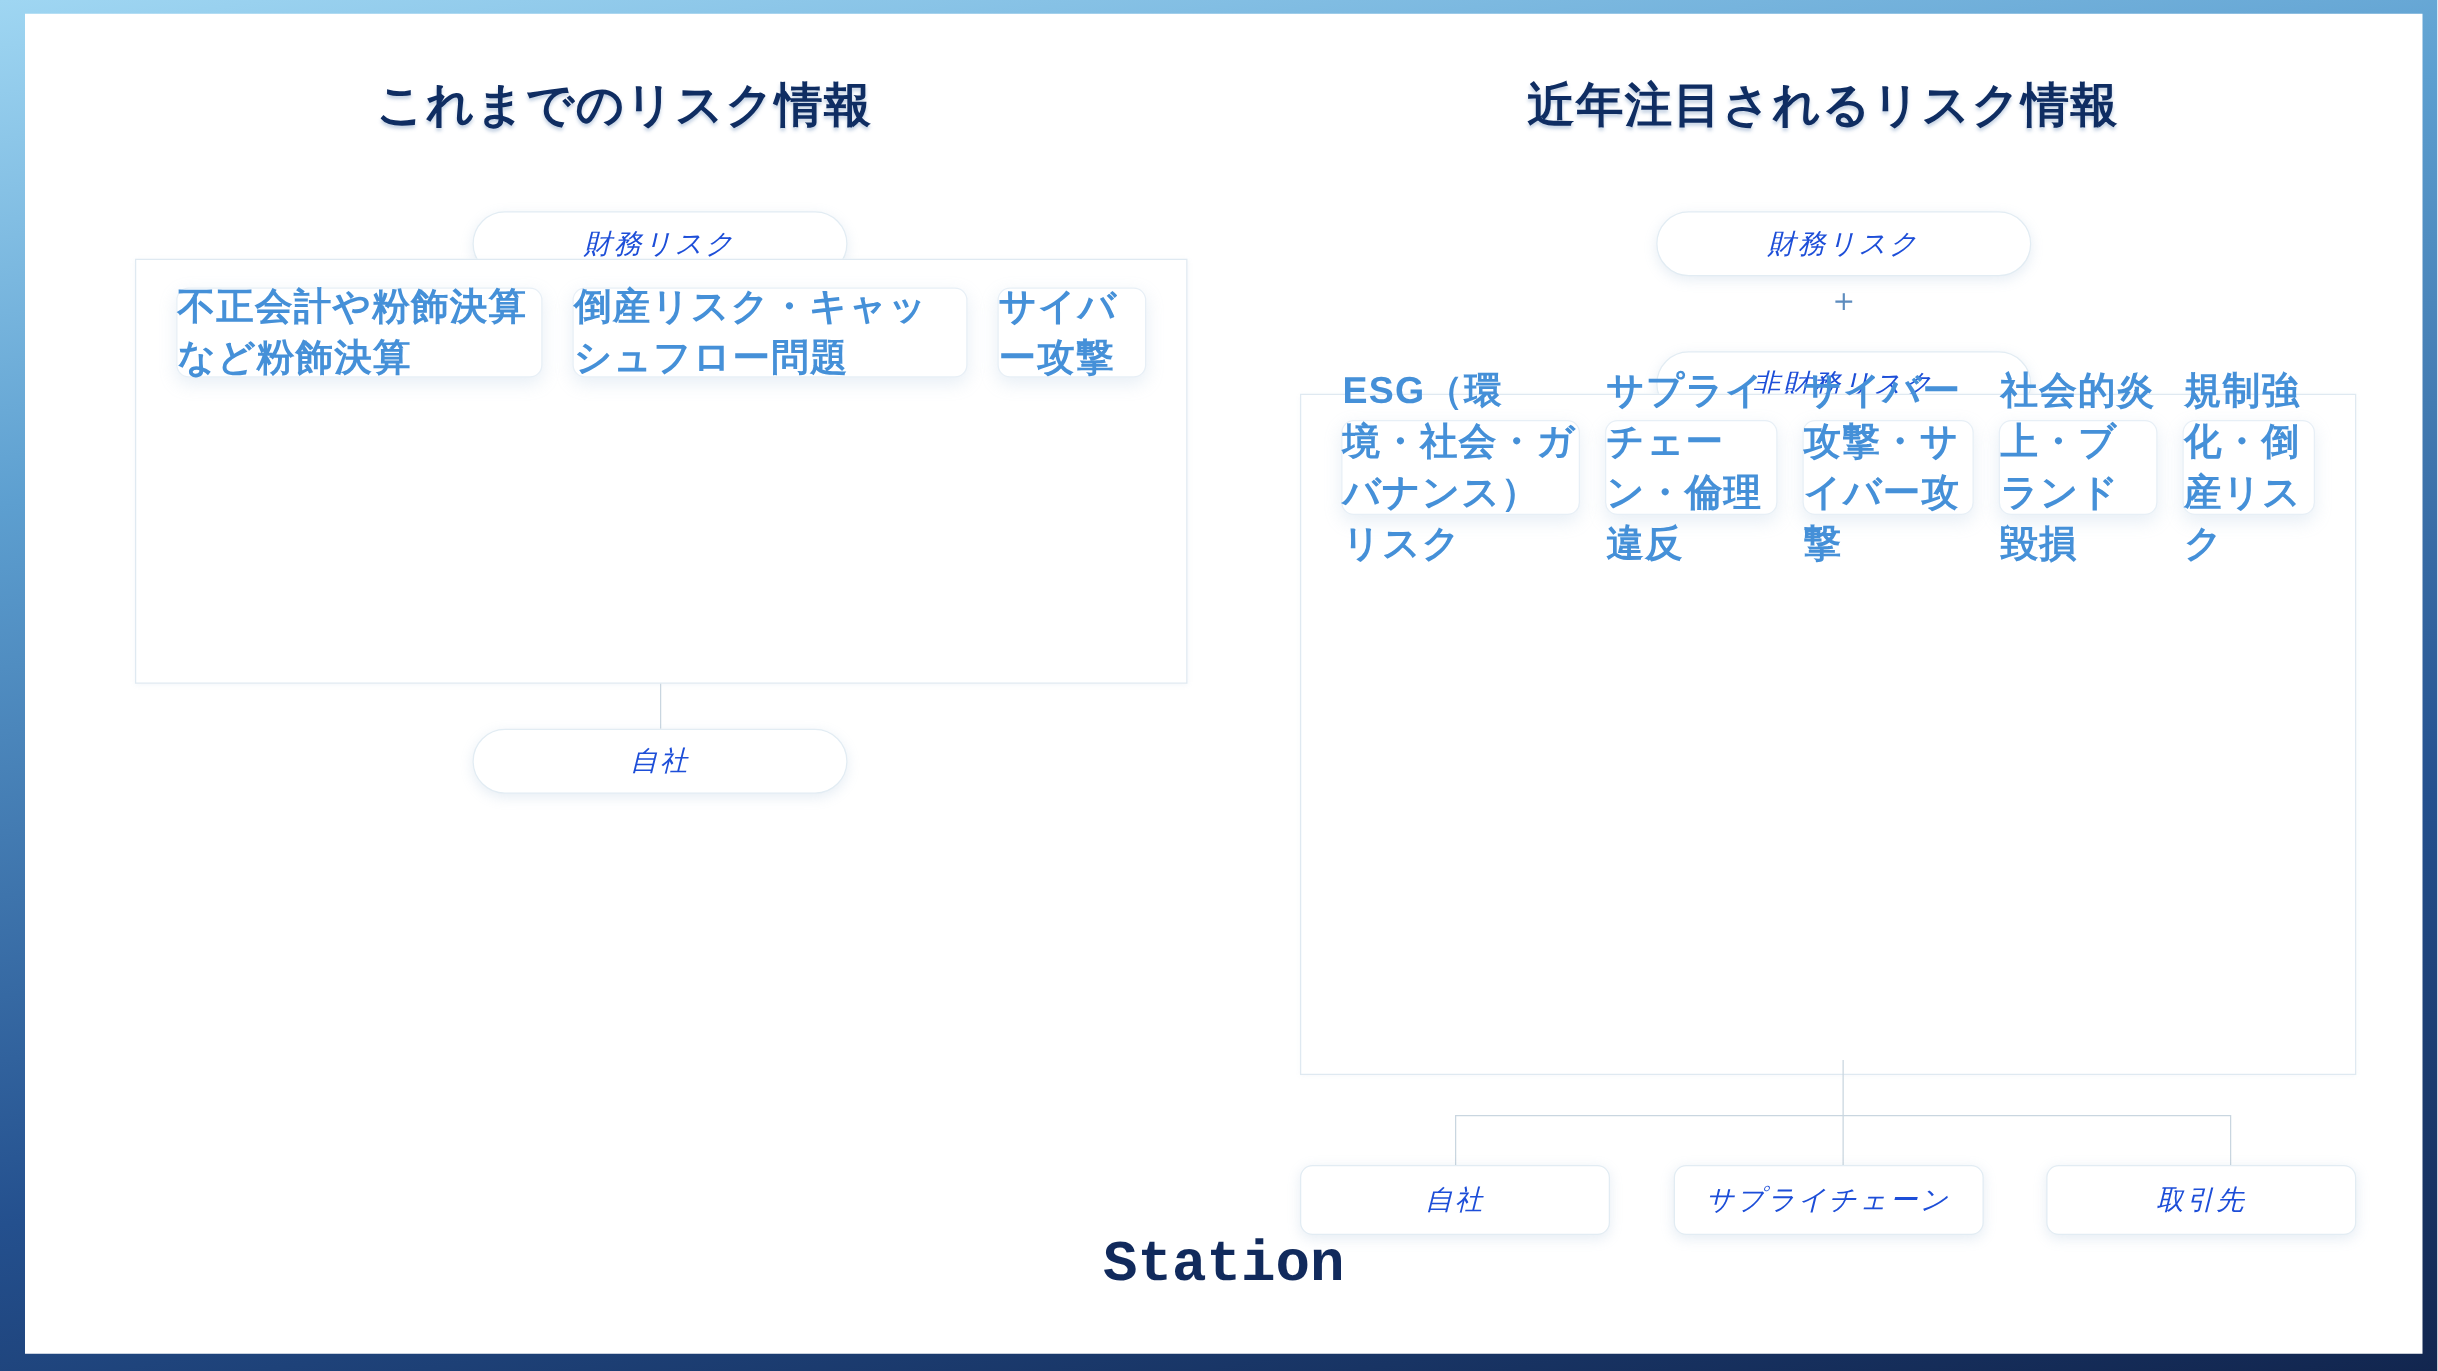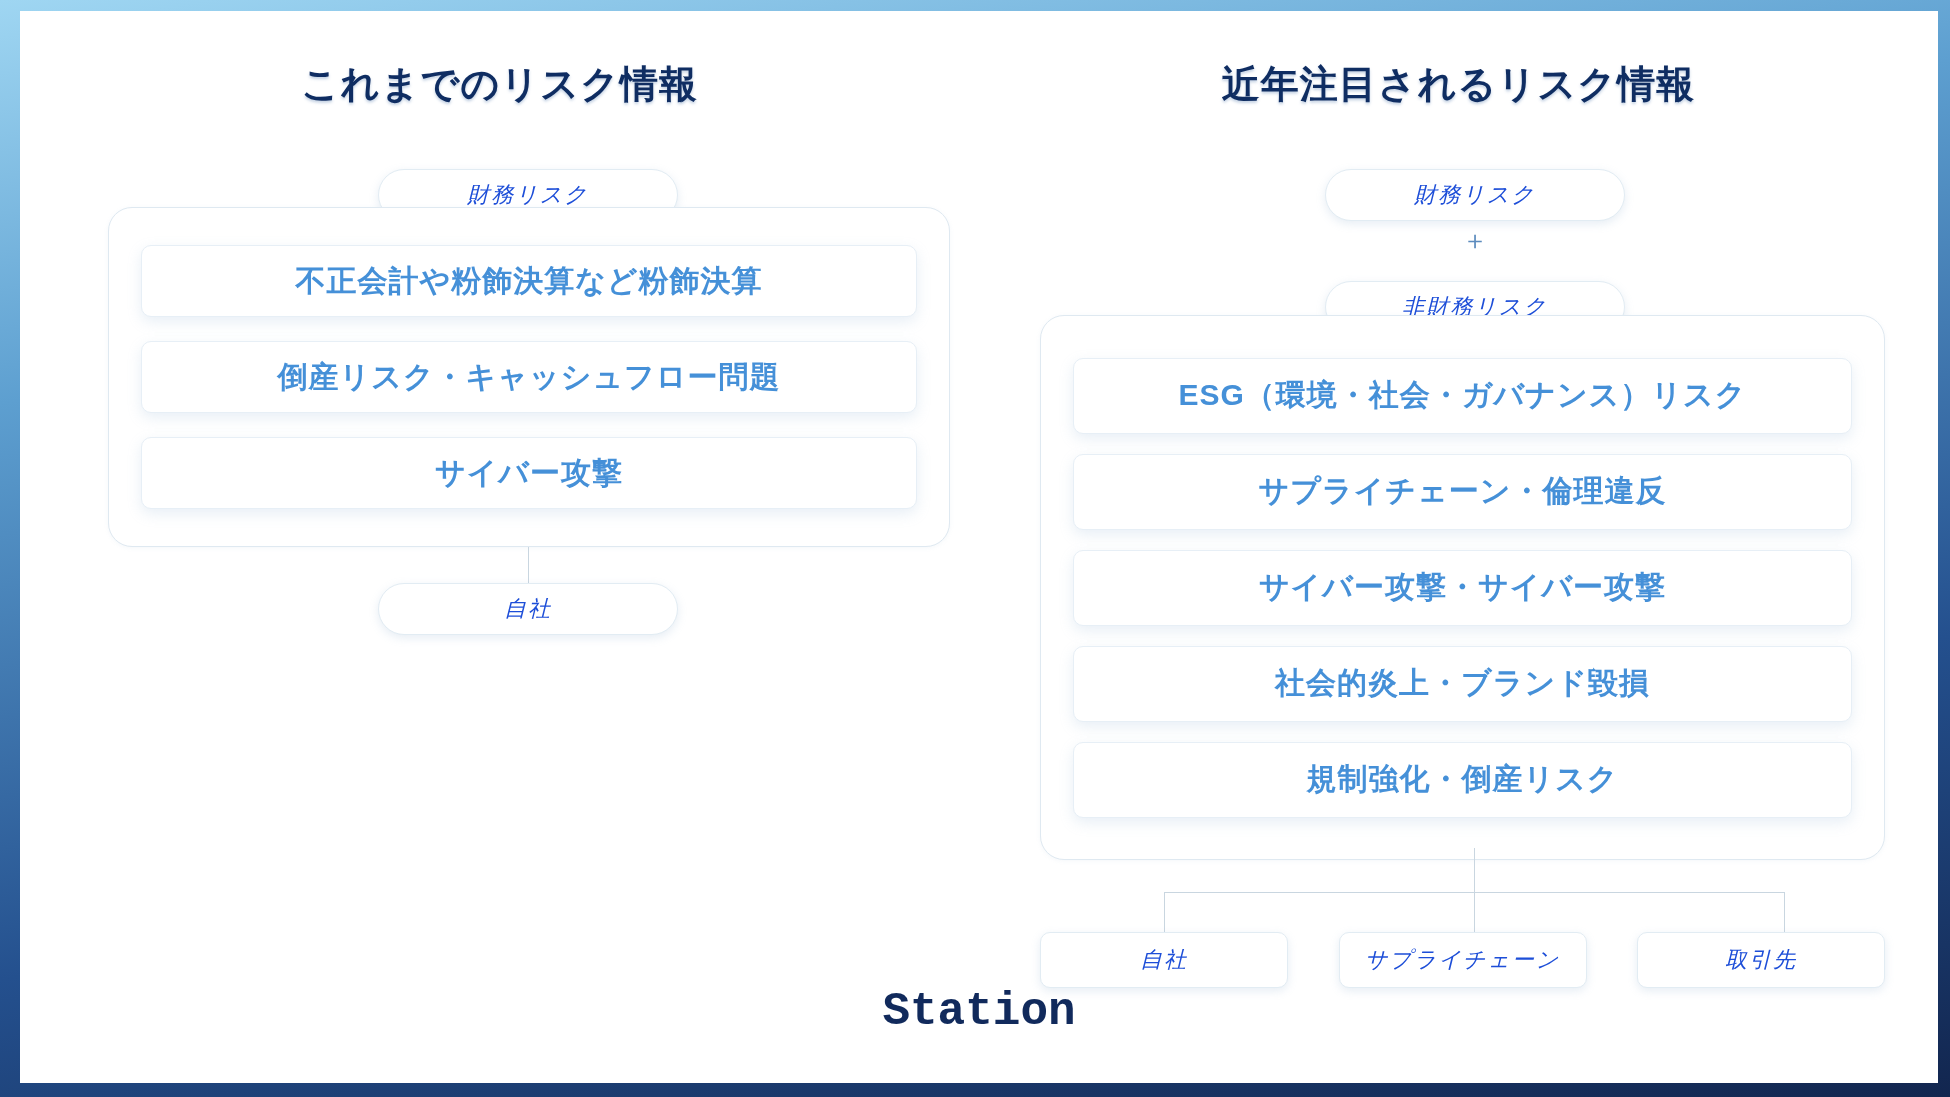--- a/index.html
+++ b/index.html
@@ -75,25 +75,24 @@
     color: #5d8cbe;
     font-size: 26px;
     line-height: 1;
   }
 
   
   .group-box {
     position: absolute;
     box-sizing: border-box;
     border: 1px solid #dfe9f1;
-    border-radius: 24px;
+    border-radius: 0;
     background: #ffffff;
     box-shadow: 0 1px 4px rgba(150,180,210,0.10);
     display: flex;
-    flex-direction: column;
     justify-content: center;
   }
 
   .risk-card {
     box-sizing: border-box;
     border: 1px solid #e7eff6;
     border-radius: 10px;
     background: #ffffff;
     display: flex;
     align-items: center;

